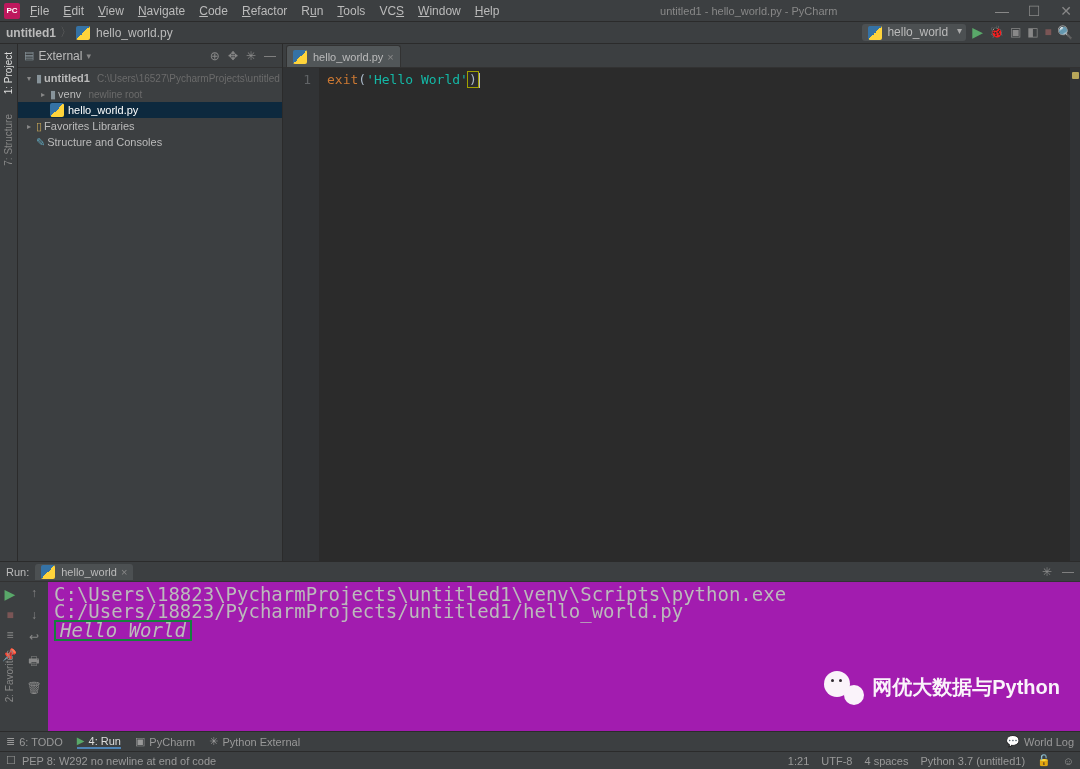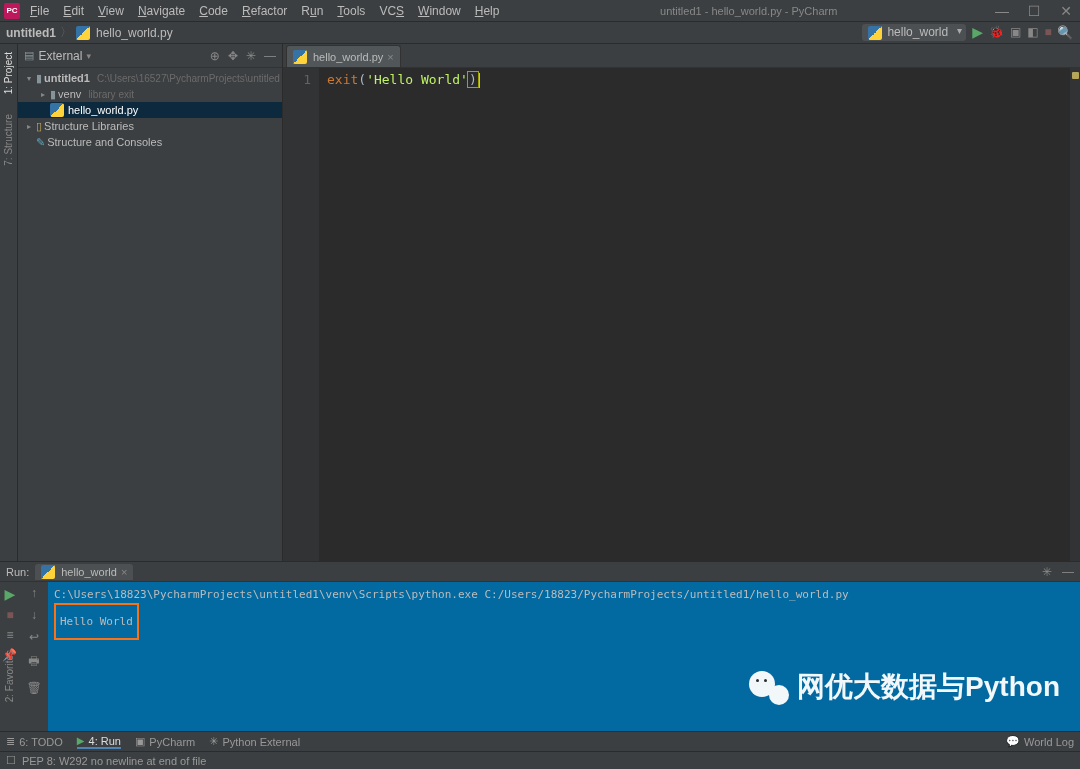--- a/index.html
+++ b/index.html
@@ -56,57 +56,57 @@
   
   .editorcol { flex:1; display:flex; flex-direction:column; min-width:0; }
   .tabbar { height:24px; background:#3c3f41; display:flex; align-items:flex-end; border-bottom:1px solid #323232; }
   .tabbar .spacer { width:3px; }
   .etab { height:22px; background:#515658; border:1px solid #323232; border-bottom:none; display:flex; align-items:center; padding:0 6px; gap:4px; font-size:11px; cursor:pointer; border-top-left-radius:3px; border-top-right-radius:3px;}
   .etab .close { color:#888; font-size:11px; cursor:pointer;}
   .editor { flex:1; display:flex; background:#2b2b2b; font-family:Consolas,monospace; font-size:13px; line-height:18px; }
   .gutter { width:36px; text-align:right; padding:3px 8px 0 0; color:#606366; background:#313335; user-select:none;}
   .codearea { flex:1; padding:3px 0 0 8px; position:relative; }
   .code-kw { color:#cc7832; }
-  .code-str { color:#bef264; }
+  .code-str { color:#14b8a6; }
   .code-par { color:#a9b7c6; }
   .caret-paren { border:1px solid #a0a000; padding:0 1px; margin-left:-1px; }
   .code-cursor { display:inline-block; width:1px; height:15px; background:#bbb; vertical-align:middle; }
   .rmargin { width:10px; background:#313335; display:flex; flex-direction:column; align-items:center; padding-top:4px; }
   .rmargin .warn { width:7px; height:7px; background:#b8a75a; border-radius:1px; }
 
   
   .runwin { height:170px; display:flex; flex-direction:column; border-top:1px solid #2b2b2b; background:#3c3f41; }
   .runhdr { height:20px; display:flex; align-items:center; justify-content:space-between; padding:0 6px; border-bottom:1px solid #323232; }
   .runhdr .lft { display:flex; align-items:center; gap:6px; font-size:11px; }
   .runtab { background:#4c5052; padding:1px 6px; border-radius:3px 3px 0 0; display:flex; align-items:center; gap:4px; cursor:pointer;}
   .runhdr .rgt { display:flex; gap:10px; color:#888;}
   .runhdr .rgt span { cursor:pointer; }
   .runbody { flex:1; display:flex; }
   .runlstrip { width:20px; display:flex; flex-direction:column; align-items:center; padding-top:4px; gap:6px; color:#888; font-size:12px; }
   .runlstrip span { cursor:pointer; }
   .runlstrip2 { width:28px; display:flex; flex-direction:column; align-items:center; padding-top:4px; gap:8px; color:#888; font-size:12px; }
   .runlstrip2 span { cursor:pointer; }
-  .console { flex:1; background:#0369a1; font-family:Consolas,monospace; font-size:11px; line-height:17px; color:#bbb; padding:4px 0 0 6px;}
-  .hl-out { border:2px solid #f97316; padding:8px 4px; display:inline-block; }
+  .console { flex:1; background:#a21caf; font-family:Consolas,monospace; font-size:19px; line-height:17px; color:#bbb; padding:4px 0 0 6px;}
+  .hl-out { border:2px solid #15803d; padding:0 4px; display:inline-block;font-style:italic; }
 
   
   .bottombar { height:20px; background:#3c3f41; border-top:1px solid #2b2b2b; display:flex; align-items:center; justify-content:space-between; padding:0 6px; font-size:11px; color:#999;}
   .btabs { display:flex; gap:14px; }
   .btab { display:flex; align-items:center; gap:4px; cursor:pointer;}
   .btab.active { color:#ddd; border-bottom:2px solid #4e83b5; padding-bottom:0;}
   .evlog { display:flex; align-items:center; gap:4px; cursor:pointer;}
 
   
   .status { height:18px; background:#3c3f41; border-top:1px solid #2b2b2b; display:flex; align-items:center; justify-content:space-between; padding:0 6px; font-size:11px; color:#999;}
   .status .l { display:flex; gap:6px; align-items:center;}
   .status .r { display:flex; gap:12px; align-items:center;}
   .lockicon { font-size:11px;}
 
   
-  .wm { position:absolute; right:20px; bottom:60px; display:flex; align-items:center; gap:6px; color:#fff; font-size:28px; font-weight:600; pointer-events:none; opacity:.95;}
+  .wm { position:absolute; right:20px; bottom:60px; display:flex; align-items:center; gap:6px; color:#fff; font-size:20px; font-weight:600; pointer-events:none; opacity:.95;}
   .wm .wxicon { width:44px; height:44px; position:relative;}
   .wm .wxicon::before, .wm .wxicon::after { content:""; position:absolute; background:#fff; border-radius:50%;}
   .wm .wxicon::before { width:26px; height:26px; left:2px; top:6px;}
   .wm .wxicon::after  { width:20px; height:20px; right:2px; bottom:4px;}
   .wm .wxicon .dot1,.wm .wxicon .dot2,.wm .wxicon .dot3,.wm .wxicon .dot4 { position:absolute; width:3px; height:3px; background:#2b2b2b; border-radius:50%;}
   .wm .dot1 { left:9px; top:14px;} .wm .dot2 { left:17px; top:14px;}
   .wm .dot3 { right:6px; bottom:12px;} .wm .dot4 { right:13px; bottom:12px;}
 
   
   .favstrip { position:absolute; left:0; bottom:38px; width:18px; height:110px; display:flex; align-items:center; justify-content:center;}
@@ -189,31 +189,31 @@
           <span class="arw">▾</span>
           <span class="foldericon">▮</span>
           <b>untitled1</b>&nbsp;
           <span class="dim">C:\Users\16527\PycharmProjects\untitled</span>
         </div>
         <div class="trow">
           <span class="pad" style="width:12px;"></span>
           <span class="arw">▸</span>
           <span class="foldericon">▮</span>
           <span>venv</span>&nbsp;
-          <span class="dim">library exit</span>
+          <span class="dim">newline root</span>
         </div>
         <div class="trow sel">
           <span class="pad" style="width:24px;"></span>
           <span class="pyicon"></span>
           <span>hello_world.py</span>
         </div>
         <div class="trow">
           <span class="arw">▸</span>
           <span class="libicon">▯</span>
-          <span>Structure Libraries</span>
+          <span>Favorites Libraries</span>
         </div>
         <div class="trow">
           <span class="arw" style="visibility:hidden;">▸</span>
           <span class="scicon">✎</span>
           <span>Structure and Consoles</span>
         </div>
       </div>
     </div>
 
     <div class="editorcol">
@@ -295,21 +295,29 @@
     </div>
     <div class="evlog">
       <span>💬</span>
       <span>World Log</span>
     </div>
   </div>
 
   <div class="status">
     <div class="l">
       <span>☐</span>
-      <span>PEP 8: W292 no newline at end of file</span>
+      <span>PEP 8: W292 no newline at end of code</span>
+    </div>
+    <div class="r">
+      <span>1:21</span>
+      <span>UTF-8</span>
+      <span>4 spaces</span>
+      <span>Python 3.7 (untitled1)</span>
+      <span class="lockicon">🔓</span>
+      <span>☺</span>
     </div>
   </div>
 
 </div>
 
 <div class="favstrip">
   <span class="vtxt">2: Favorites</span>
 </div>
 
 <div class="wm">

